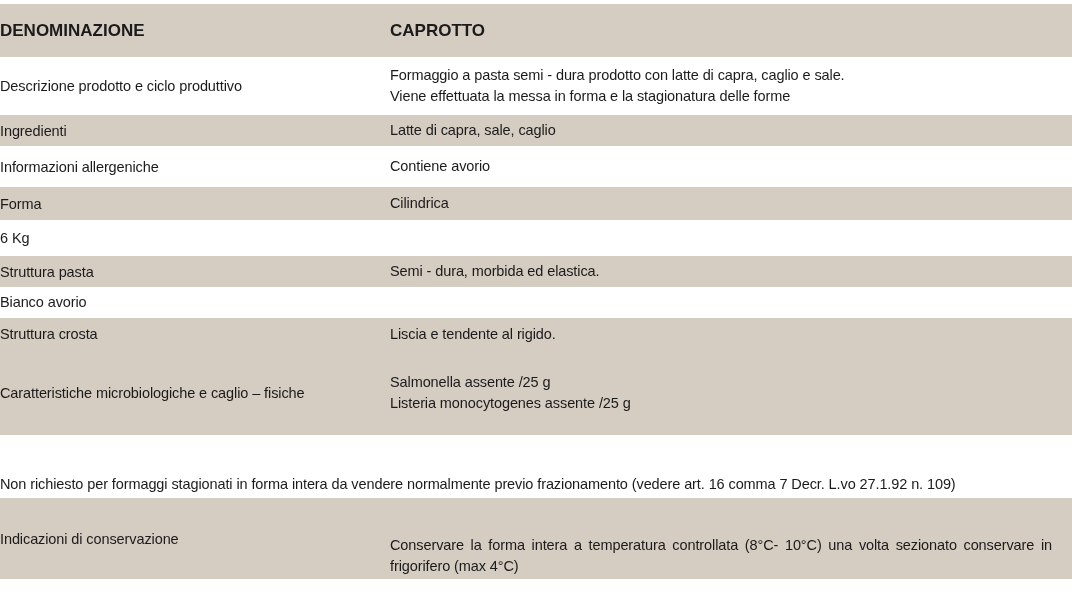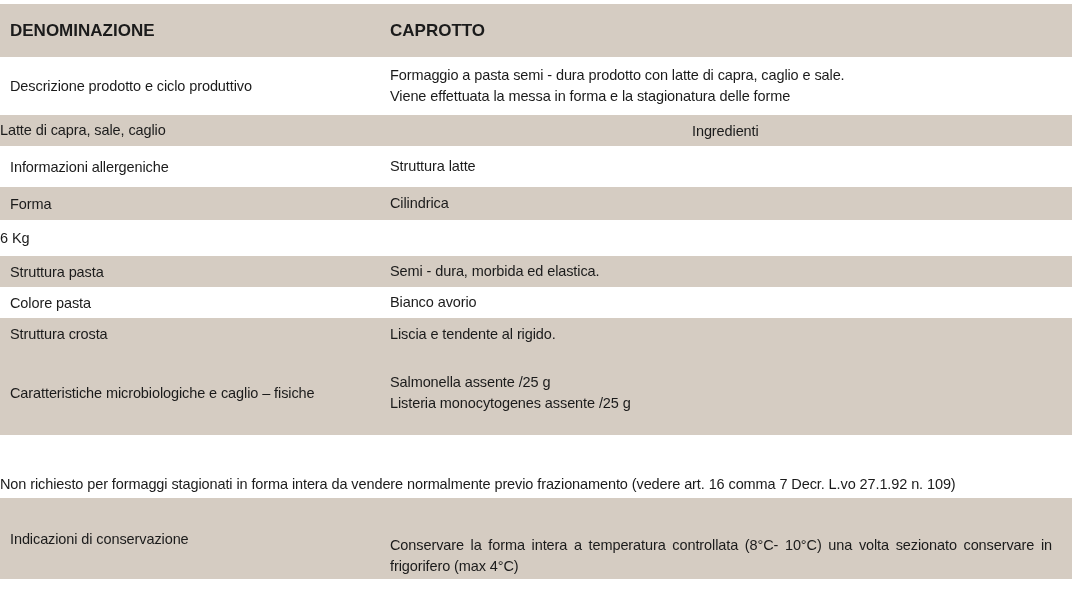--- a/index.html
+++ b/index.html
@@ -24,21 +24,20 @@
   .row{
     display:flex;
     align-items:center;
     width:100%;
   }
   .row.shade{background:var(--shade);}
   .cell{padding-top:2px;padding-bottom:2px;}
   .label-cell{
     width:390px;
     flex:0 0 390px;
-    padding-left:10px;
     padding-right:14px;
     font-size:14.5px;
     line-height:20px;
   }
   .value-cell{
     flex:1 1 auto;
     padding-right:20px;
     font-size:14.5px;
     line-height:21px;
     white-space:pre-line;
@@ -65,45 +64,44 @@
     <div class="cell value-cell">CAPROTTO</div>
   </div>
 
   <div class="row" style="min-height:58px">
     <div class="cell label-cell">Descrizione prodotto e ciclo produttivo</div>
     <div class="cell value-cell">Formaggio a pasta semi - dura prodotto con latte di capra, caglio e sale.
 Viene effettuata la messa in forma e la stagionatura delle forme</div>
   </div>
 
   <div class="row shade" style="min-height:31px">
+    <div class="cell label-cell">Ingredienti</div>
     <div class="cell value-cell">Latte di capra, sale, caglio</div>
-    <div class="cell label-cell">Ingredienti</div>
   </div>
 
   <div class="row" style="min-height:41px">
     <div class="cell label-cell">Informazioni allergeniche</div>
-    <div class="cell value-cell">Struttura latte</div>
+    <div class="cell value-cell">Contiene avorio</div>
   </div>
 
   <div class="row shade" style="min-height:33px">
     <div class="cell label-cell">Forma</div>
     <div class="cell value-cell">Cilindrica</div>
   </div>
 
   <div class="row" style="min-height:36px">
     <div class="cell value-cell">6 Kg</div>
   </div>
 
   <div class="row shade" style="min-height:31px">
     <div class="cell label-cell">Struttura pasta</div>
     <div class="cell value-cell">Semi - dura, morbida ed elastica.</div>
   </div>
 
   <div class="row" style="min-height:31px">
-    <div class="cell label-cell">Colore pasta</div>
     <div class="cell value-cell">Bianco avorio</div>
   </div>
 
   <div class="row shade" style="min-height:32px">
     <div class="cell label-cell">Struttura crosta</div>
     <div class="cell value-cell">Liscia e tendente al rigido.</div>
   </div>
 
 
   <div class="row shade" style="min-height:85px">

